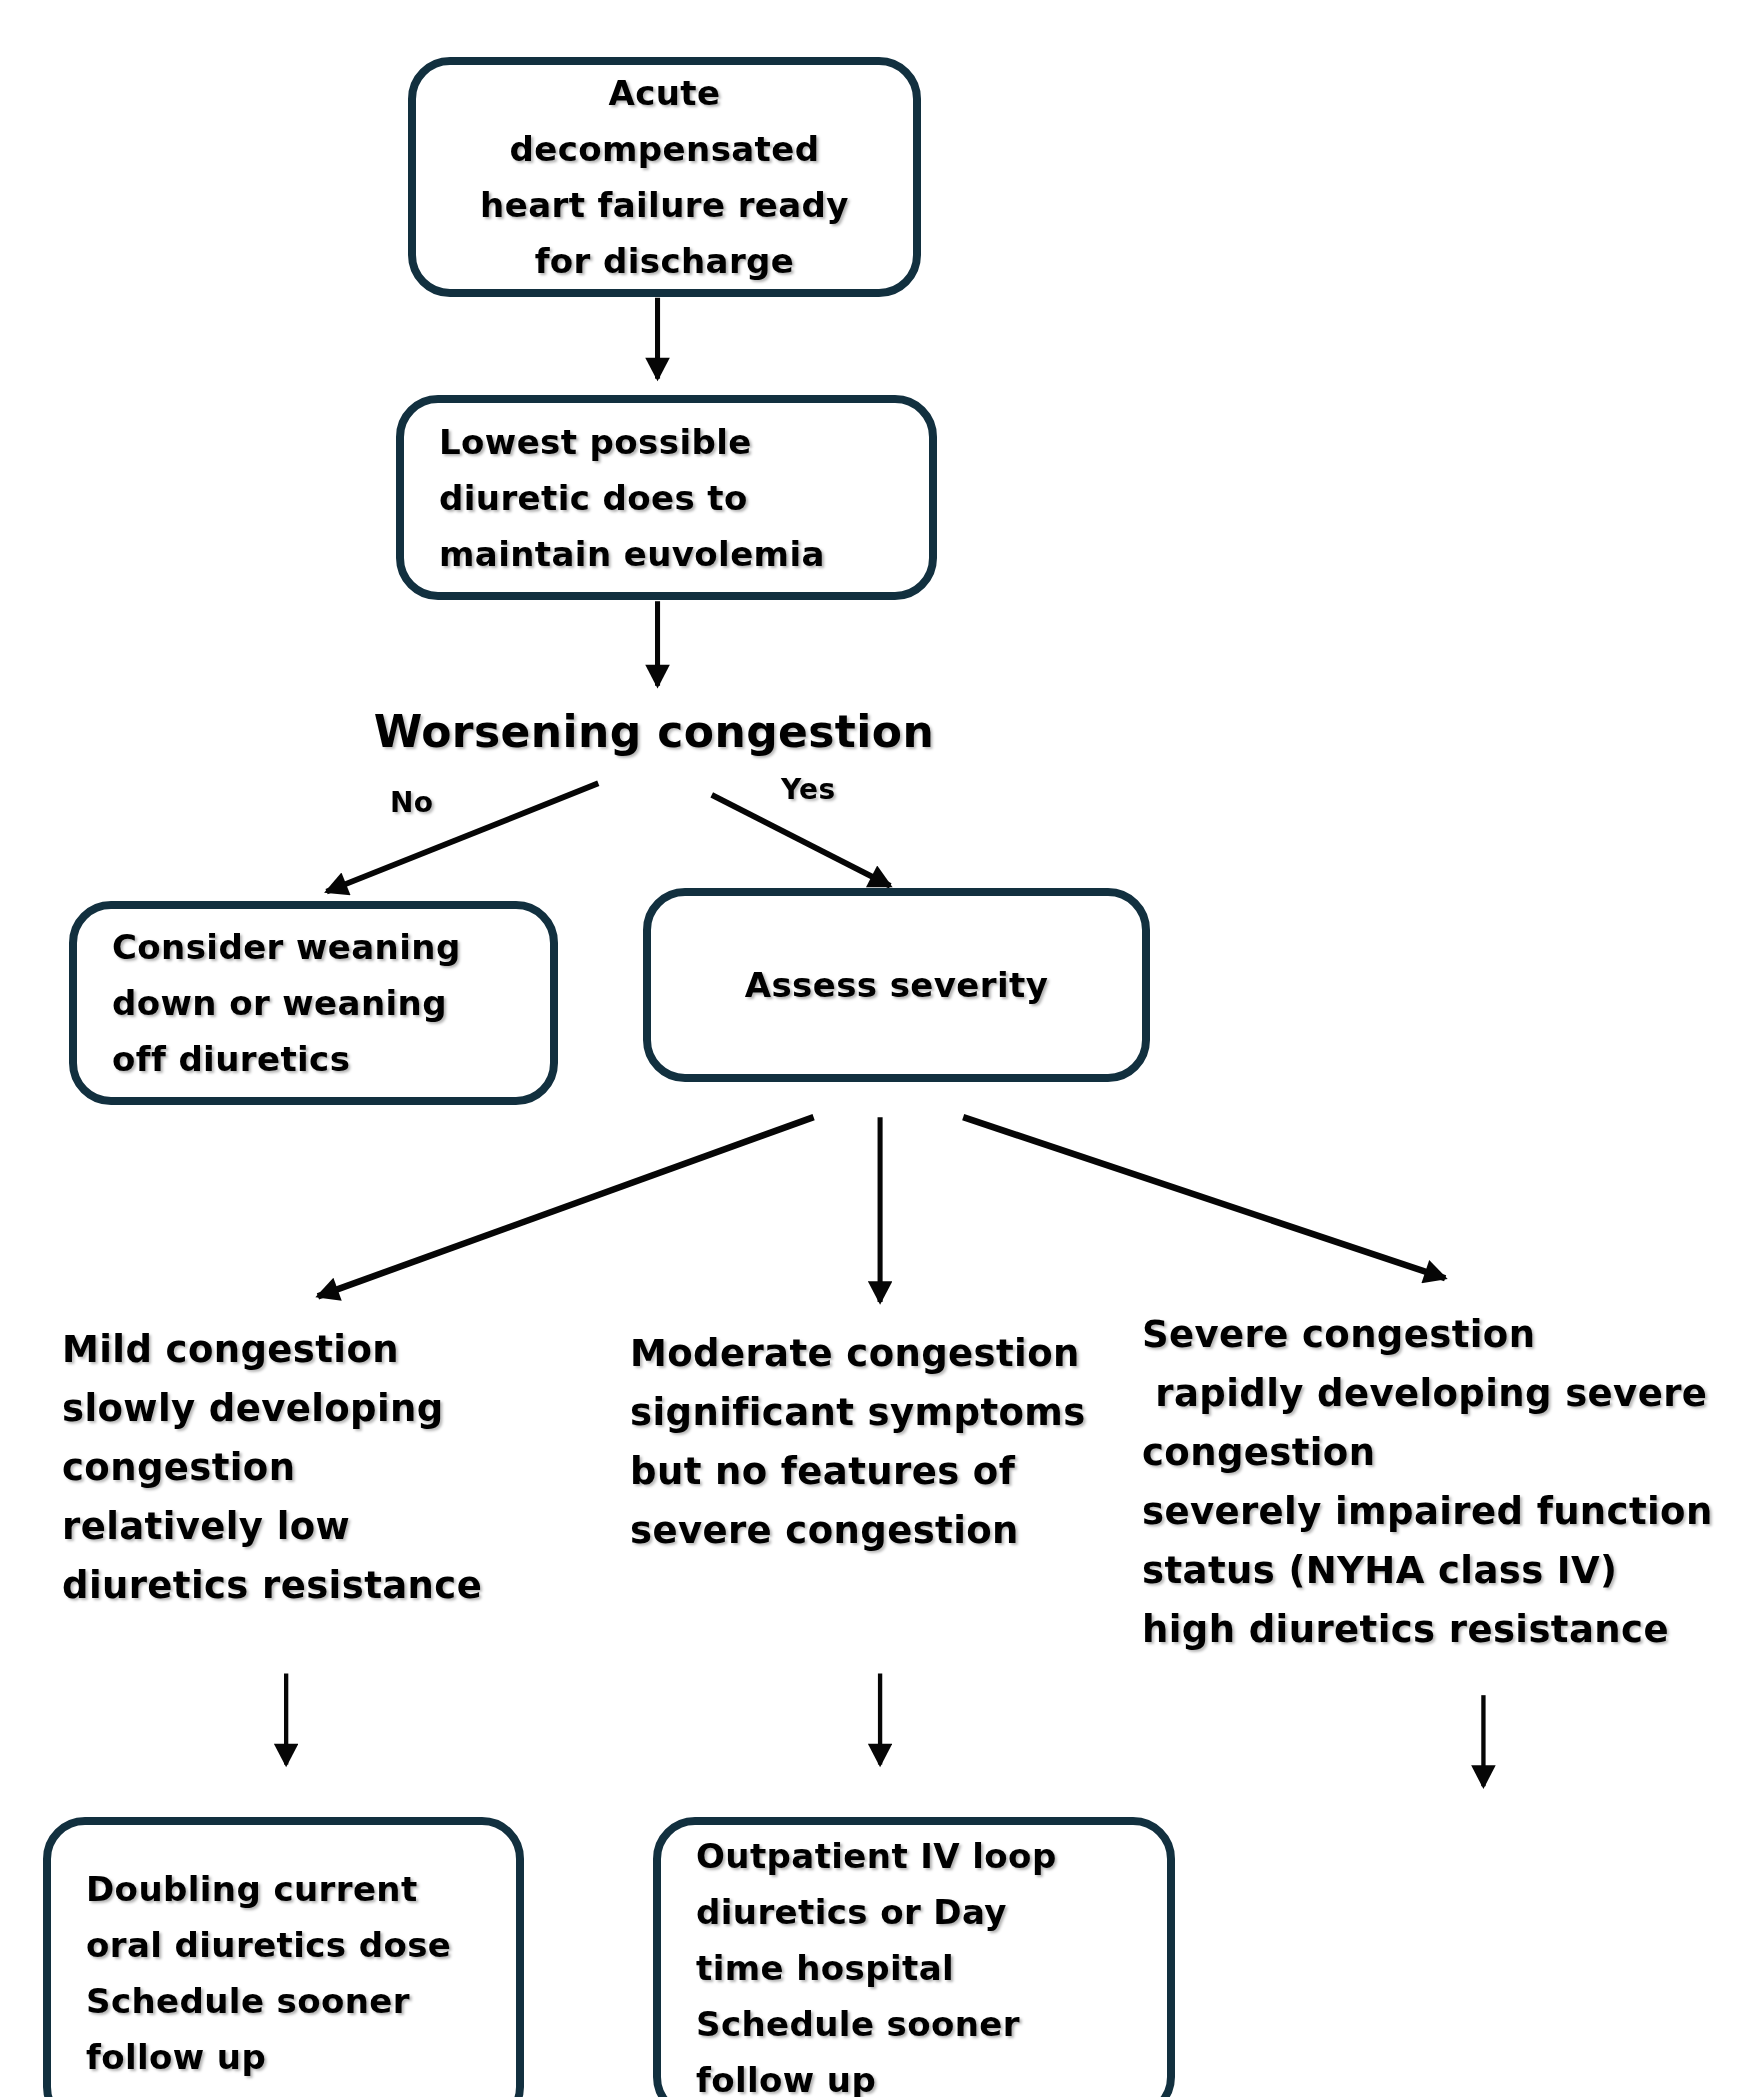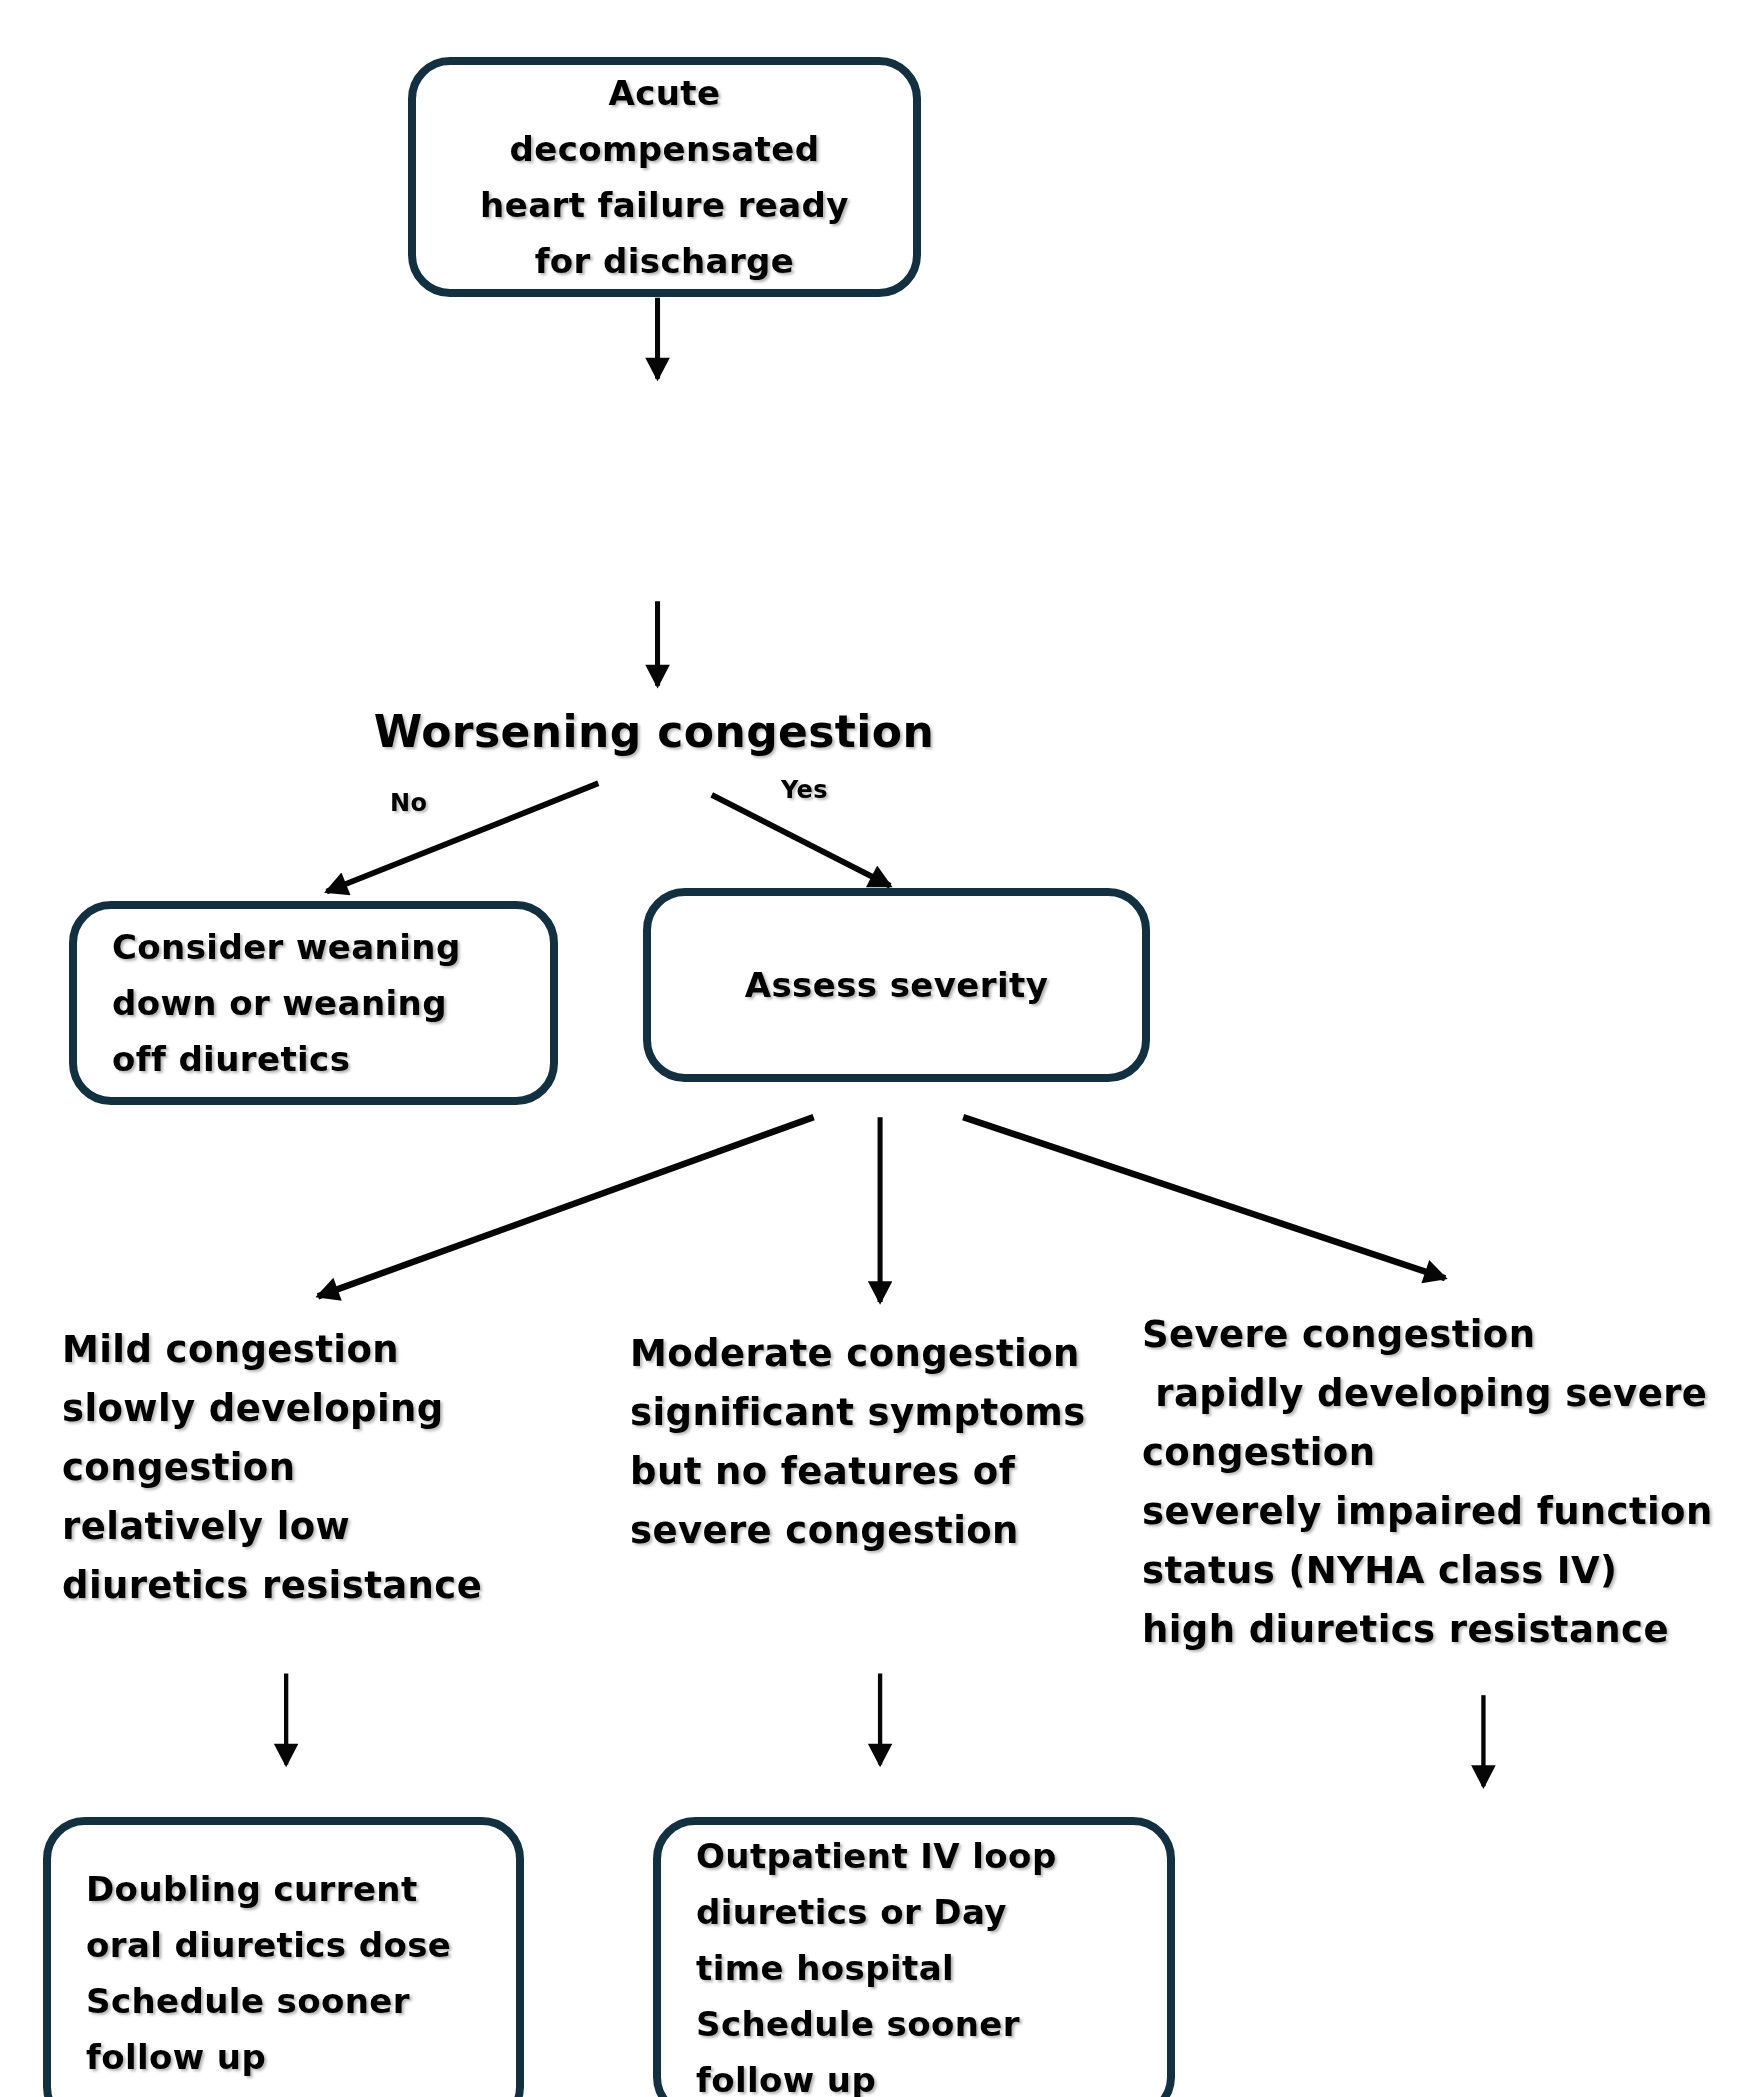--- a/index.html
+++ b/index.html
@@ -46,21 +46,21 @@
     letter-spacing: 0.4px;
     text-shadow: 2.2px 2.2px 2.9px rgba(0,0,0,0.30);
   }
   .free {
     position: absolute;
     white-space: pre-line;
     letter-spacing: 0.4px;
     text-shadow: 2.2px 2.2px 2.9px rgba(0,0,0,0.28);
   }
   .heading { font-size: 44px; line-height: 43px; text-align: center; }
-  .edge-label { font-size: 24px; line-height: 40px; }
+  .edge-label { font-size: 28px; line-height: 40px; }
   .col { font-size: 37px; line-height: 59px; }
 </style>
 </head>
 <body>
 
 <div class="canvas">
 
   <svg class="arrows" viewBox="0 0 2415 2902" xmlns="http://www.w3.org/2000/svg">
     <defs>
       <marker id="ah" viewBox="0 0 10 10" refX="8.5" refY="5" markerUnits="userSpaceOnUse" markerWidth="46" markerHeight="34" orient="auto">
@@ -79,20 +79,25 @@
     <line x1="2053" y1="2292" x2="2053" y2="2418" stroke-width="6" marker-end="url(#ah)"></line>
   </svg>
 
   <div class="node center" style="left:408px; top:18px; width:513px; height:240px;">
     <div class="label">Acute
 decompensated
 heart failure ready
 for discharge</div>
   </div>
 
+  <div class="node left" style="left:396px; top:356px; width:541px; height:205px;">
+    <div class="label">Lowest possible
+diuretic does to
+maintain euvolemia</div>
+  </div>
 
   <div class="free heading" style="left:329px; top:671px; width:650px;">Worsening congestion</div>
 
   <div class="free edge-label" style="left:390px; top:744px;">No</div>
 
   <div class="free edge-label" style="left:781px; top:731px;">Yes</div>
 
   <div class="node left" style="left:69px; top:862px; width:489px; height:204px;">
     <div class="label">Consider weaning
 down or weaning

